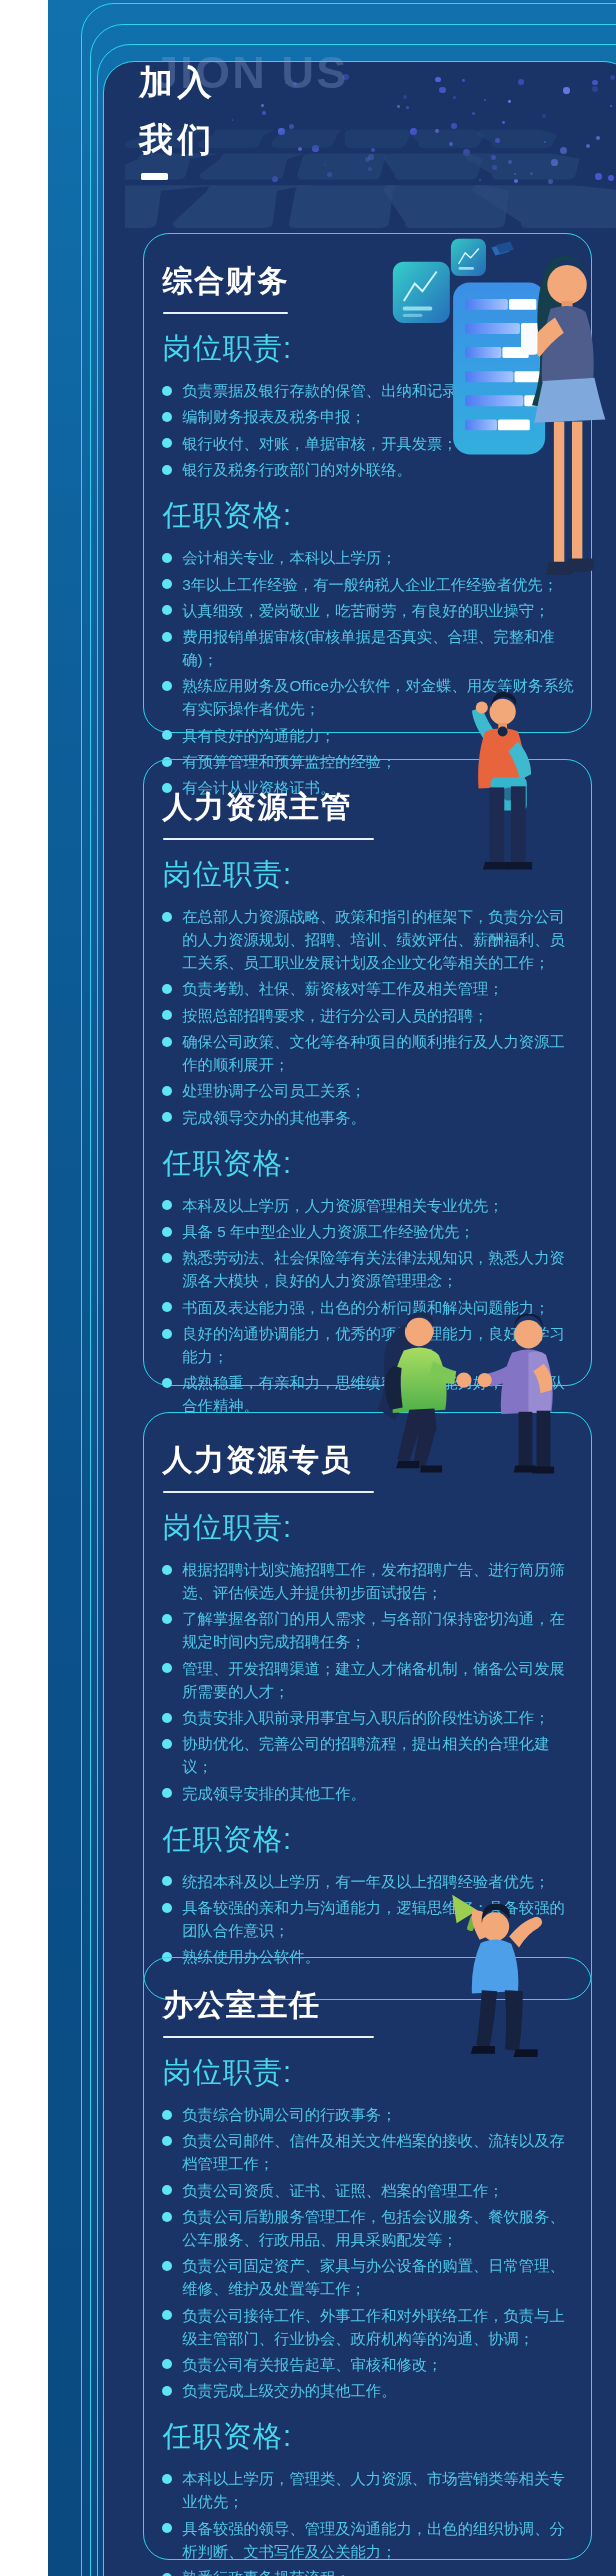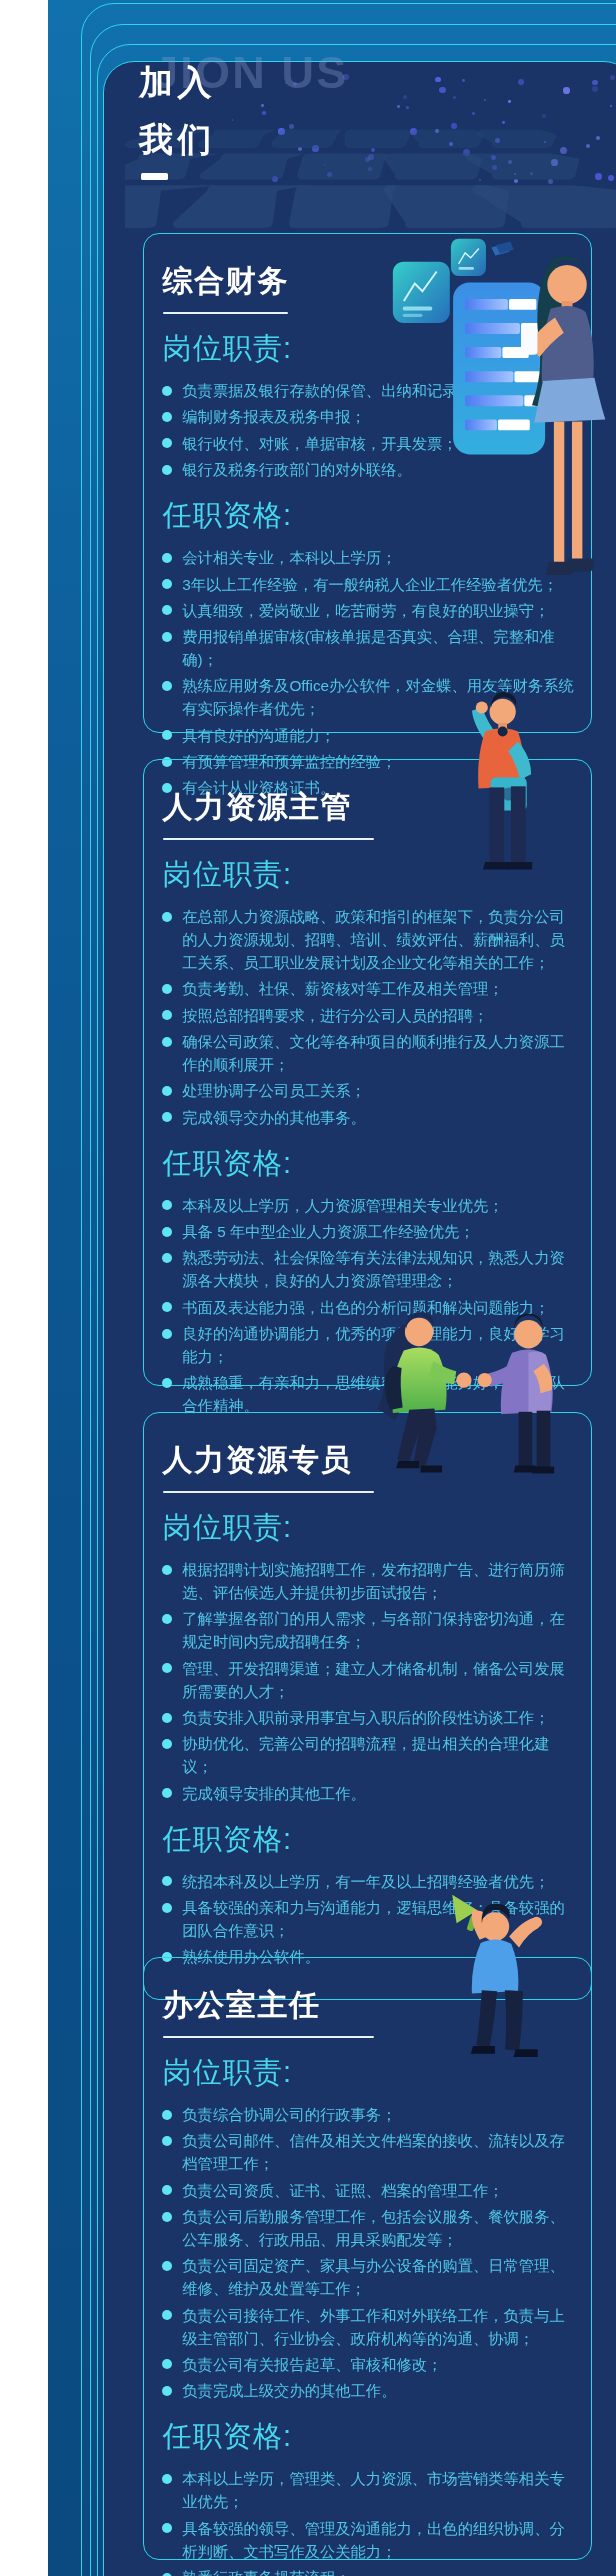--- a/index.html
+++ b/index.html
@@ -17,21 +17,21 @@
              letter-spacing:2.2px;color:rgba(136,160,205,0.33);}
   #page-title{position:absolute;left:91px;top:54px;z-index:5;font-size:34px;font-weight:bold;
               color:#FFFFFF;line-height:57px;letter-spacing:4.4px;white-space:pre-line;text-align:center;}
   #title-dash{position:absolute;left:93px;top:173px;width:27px;height:7.1px;background:#FFFFFF;
               border-radius:1.6px;z-index:5;}
   #dots{position:absolute;left:181px;top:73px;width:422px;height:119px;z-index:3;}
   .sdot{position:absolute;border-radius:50%;}
   #floor{position:absolute;left:77px;top:125px;width:510px;height:104px;z-index:3;}
   
   .job-card{position:absolute;left:95px;width:449px;box-sizing:border-box;z-index:4;
-            border:1.6px solid #2BD6EC;border-radius:16px;padding:20px 16.4px 0 15.3px;background:transparent;}
+            border:1.6px solid #2BD6EC;border-radius:26px;padding:20px 16.4px 0 15.3px;background:transparent;}
   #job0{top:233px;height:500px;}
   #job1{top:759px;height:627px;}
   #job2{top:1412px;height:588px;}
   #job3{top:1957px;height:603px;}
   .job-title{font-size:30px;font-weight:bold;color:#FFFFFF;letter-spacing:1.6px;margin:6.6px 0 0 3.3px;}
   .underline{height:2.2px;background:#E9F2F8;border-radius:1.1px;margin:10px 0 0 3.3px;width:211px;}
   #job0 .underline{width:125px;}
   .sec-heading{font-size:29px;color:#46D8EE;margin:15.3px 0 0 3.3px;letter-spacing:1.1px;}
   ul.bullets{list-style:none;margin:10px 0 0 0;padding:0;max-width:445px;}
   li.bullet{position:relative;padding-left:23px;margin:0 0 3.3px 0;font-size:15.3px;line-height:23px;color:#4FC7E8;}

